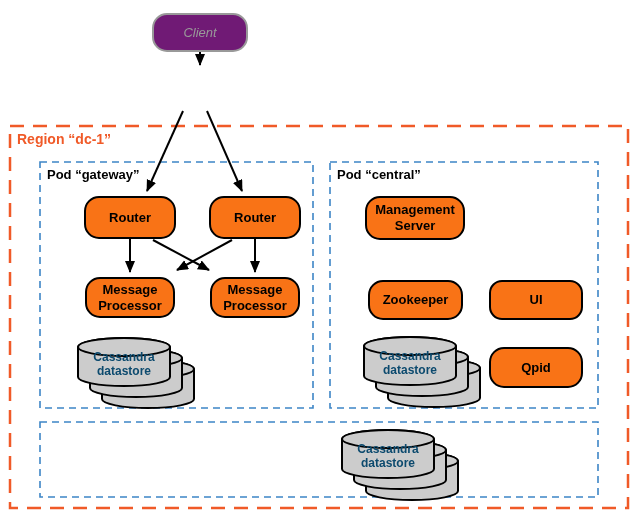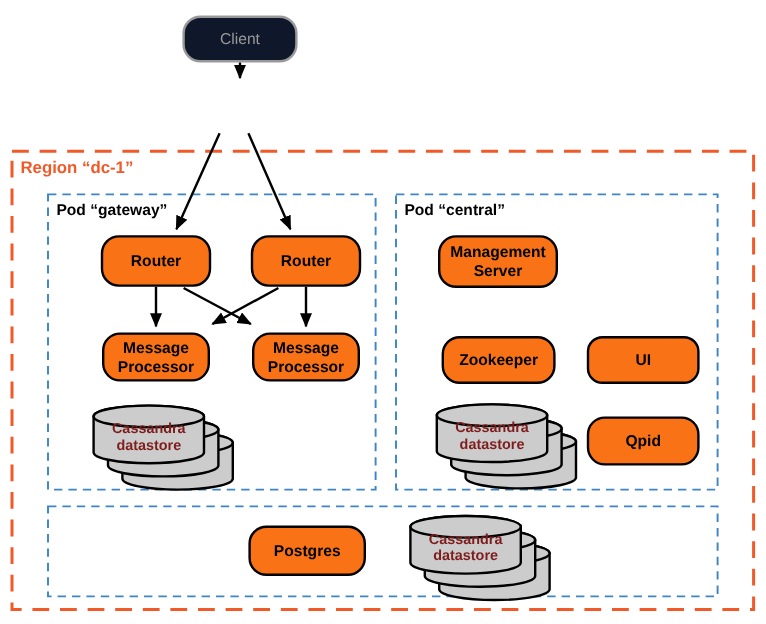--- a/index.html
+++ b/index.html
@@ -3,25 +3,25 @@
 <meta charset="utf-8">
 <style>
   html,body{margin:0;padding:0;background:#fff;}
   .canvas{position:relative;width:638px;height:520px;background:#ffffff;
           font-family:"Liberation Sans",sans-serif;overflow:hidden;}
   .gfx{position:absolute;left:0;top:0;}
   .node{position:absolute;background:#f97316;border:2.5px solid #000;border-radius:15px;
         display:flex;align-items:center;justify-content:center;text-align:center;
         font-weight:bold;font-size:13px;line-height:16px;color:#000;box-sizing:border-box;
         padding:0 3px;}
-  .ext{background:#0f172a;border:2px solid #999999;color:#999999;font-weight:normal;}
+  .ext{background:#701a75;border:2px solid #999999;color:#999999;font-weight:normal;font-style:italic;}
   .podlabel{position:absolute;font-weight:bold;font-size:13px;color:#000;white-space:nowrap;}
   .regionlabel{position:absolute;font-weight:bold;font-size:14px;color:#f05a28;white-space:nowrap;}
   .cyltext{position:absolute;font-weight:bold;font-size:12px;line-height:14px;
-           text-align:center;color:#7f1d1d;}
+           text-align:center;color:#0c4a6e;}
 </style>
 </head>
 <body>
 
 <div class="canvas">
 
   <svg class="gfx" width="638" height="520" viewBox="0 0 638 520">
     <defs>
       <marker id="ah" markerWidth="14" markerHeight="12" refX="11" refY="5" orient="auto" markerUnits="userSpaceOnUse">
         <path d="M0,0 L12,5 L0,10 z" fill="#000"></path>
@@ -80,16 +80,15 @@
   <div class="node" style="left:85px;top:277px;width:90px;height:41px;">Message Processor</div>
   <div class="node" style="left:210px;top:277px;width:90px;height:41px;">Message Processor</div>
   <div class="cyltext" style="left:80px;top:350px;width:88px;">Cassandra datastore</div>
 
   <div class="node" style="left:365px;top:196px;width:100px;height:44px;">Management Server</div>
   <div class="node" style="left:368px;top:280px;width:95px;height:40px;text-align:center;">Zookeeper</div>
   <div class="node" style="left:489px;top:280px;width:94px;height:40px;border-radius:13px;">UI</div>
   <div class="cyltext" style="left:366px;top:349px;width:88px;">Cassandra datastore</div>
   <div class="node" style="left:489px;top:347px;width:94px;height:41px;">Qpid</div>
 
-  <div class="node" style="left:207px;top:438px;width:98px;height:42px;">Postgres</div>
   <div class="cyltext" style="left:344px;top:442px;width:88px;">Cassandra datastore</div>
 
 </div>
 
 </body></html>

